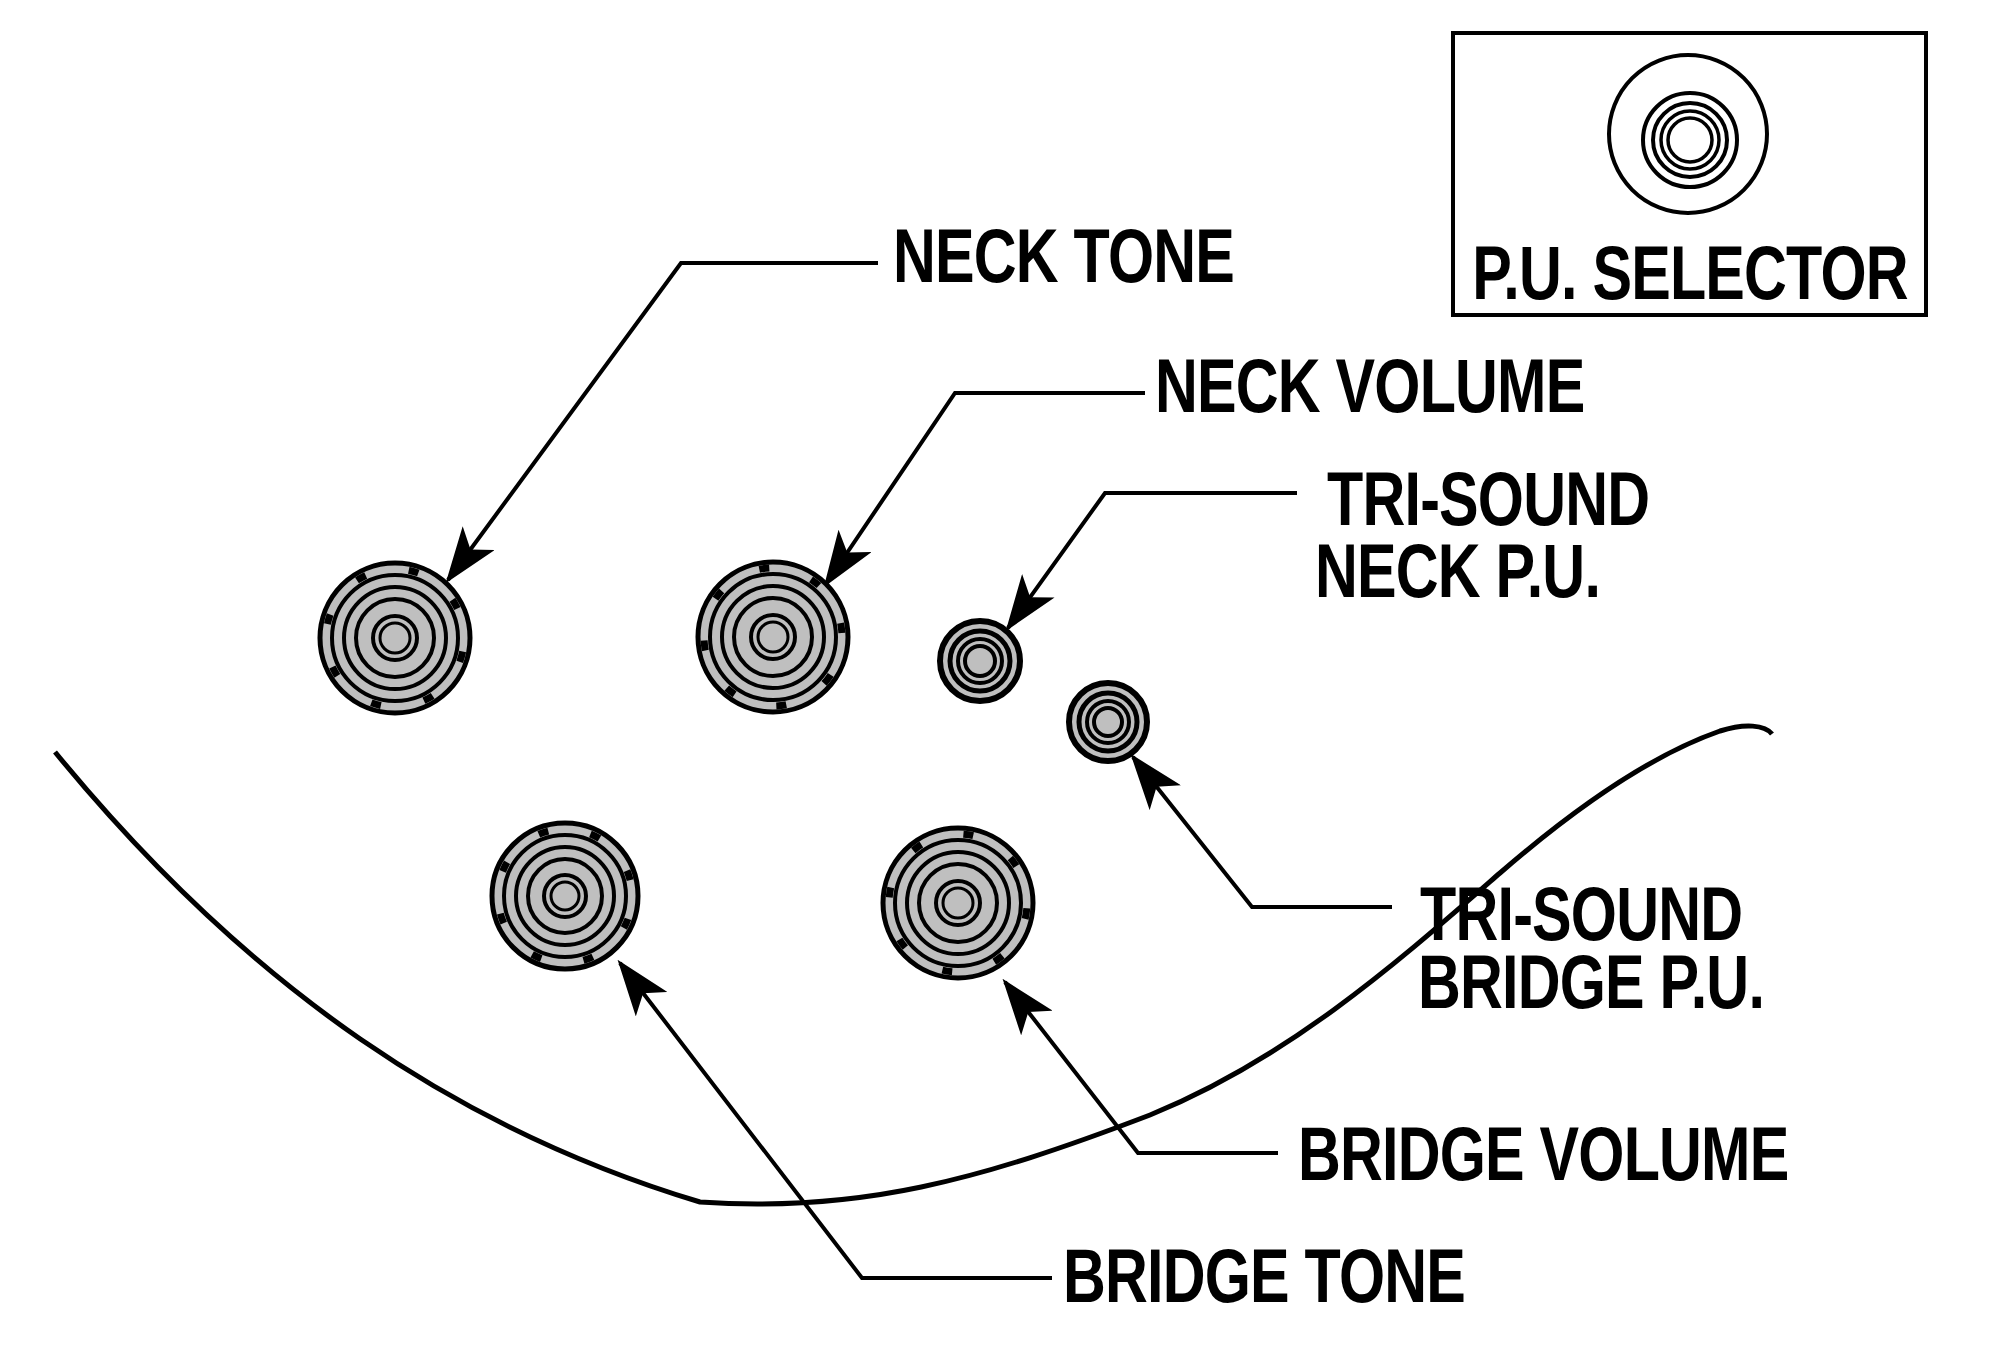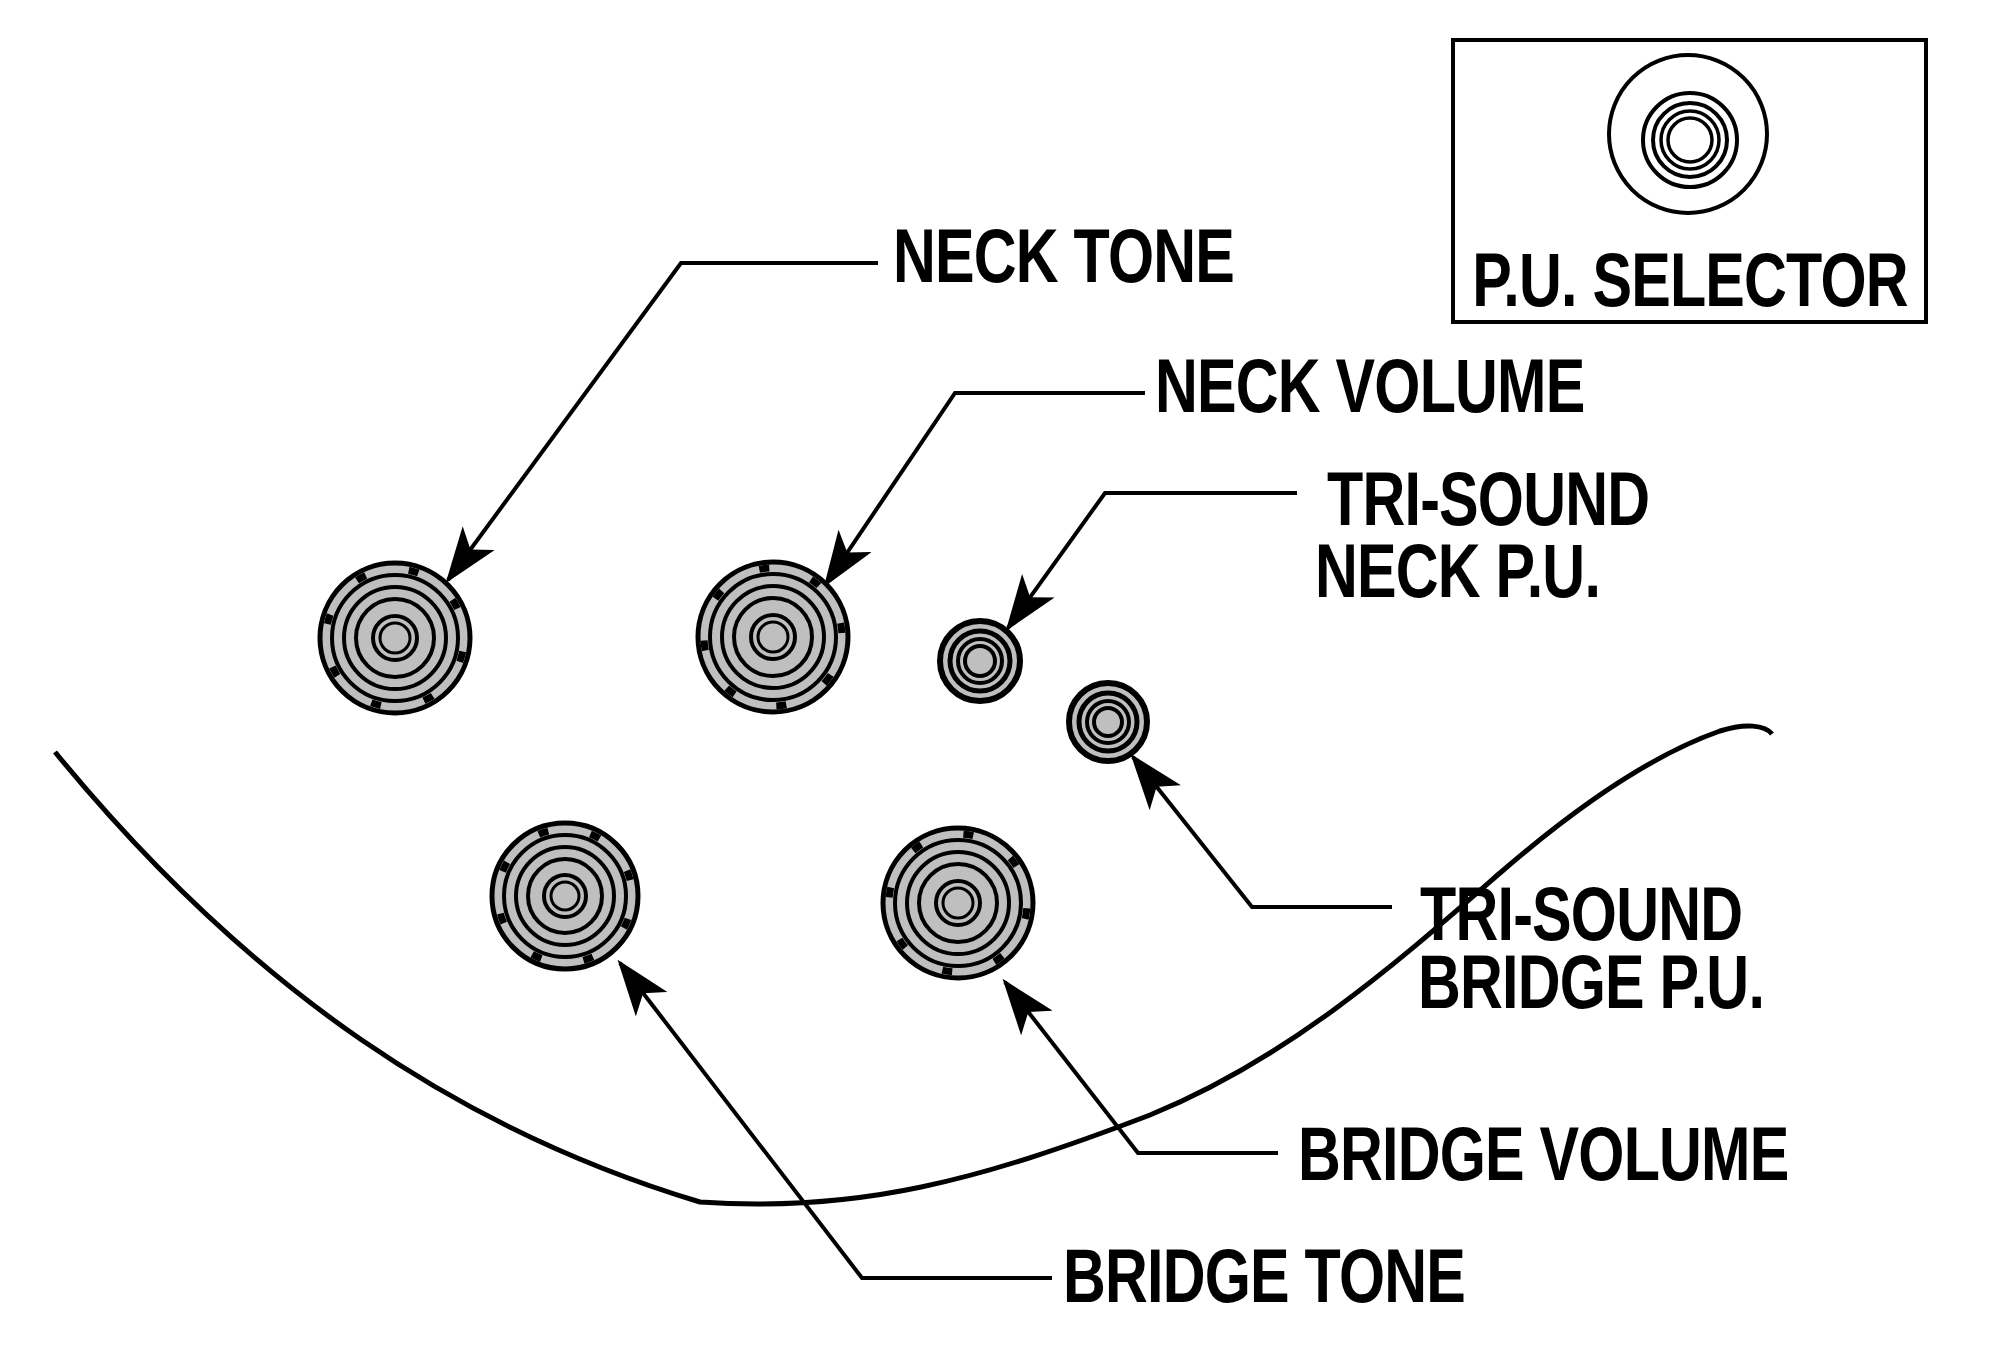--- a/index.html
+++ b/index.html
@@ -17,21 +17,21 @@
     font-size:76px;
     line-height:76px;
     letter-spacing:-1px;
     color:#000;
     white-space:nowrap;
     transform:scaleX(0.78);
     transform-origin:0 0;
   }
   #pu-box{
     position:absolute;
-    left:1451px;top:38px;
+    left:1451px;top:31px;
     width:477px;height:286px;
     box-sizing:border-box;
     border:4px solid #000;
     background:#ffffff;
   }
   #pu-box .pu-label{
     position:absolute;
     top:200px;left:50%;
     font-weight:bold;
     font-size:76px;line-height:76px;

